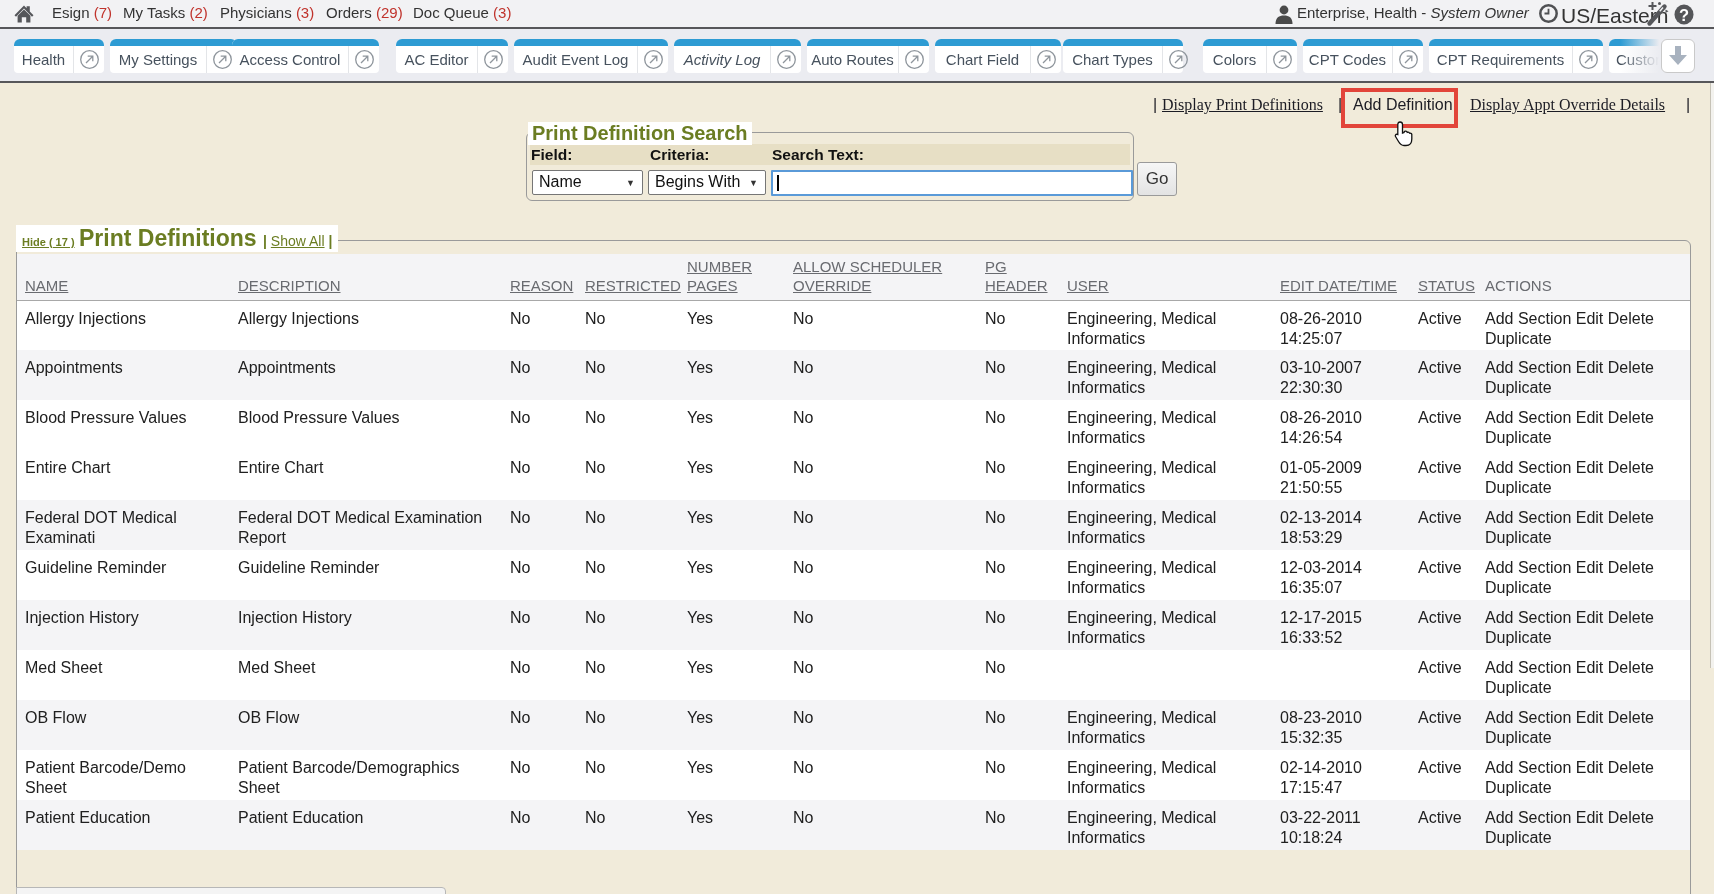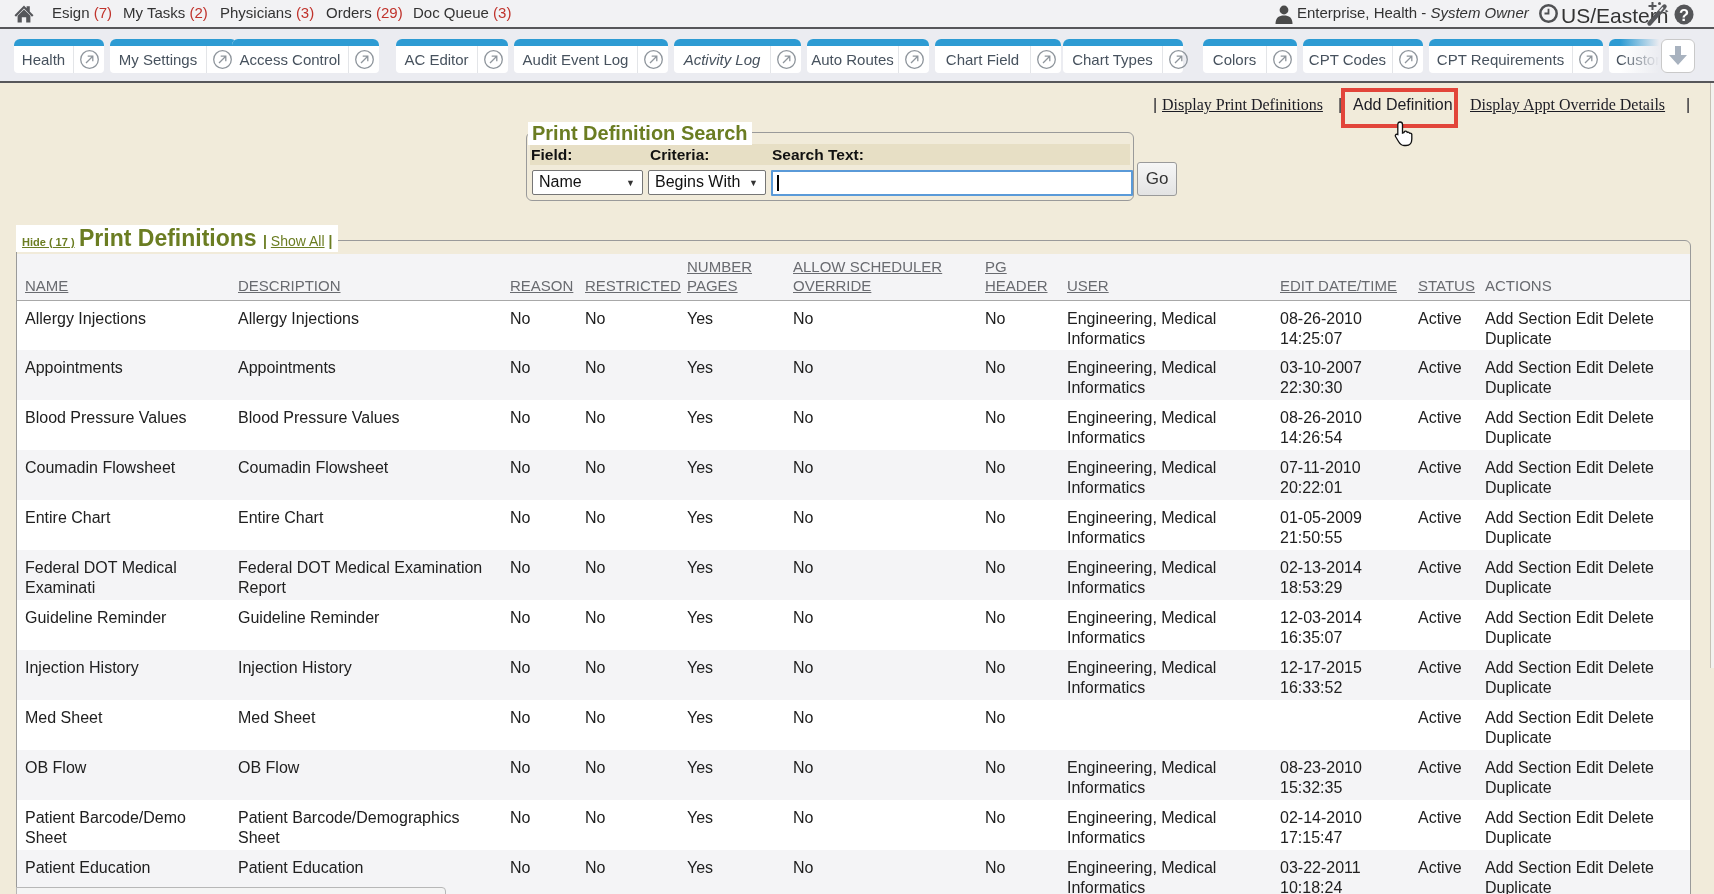--- a/index.html
+++ b/index.html
@@ -307,33 +307,20 @@
           <td>No</td>
           <td>No</td>
           <td>Yes</td>
           <td>No</td>
           <td>No</td>
           <td>Engineering, Medical Informatics</td>
           <td>08-26-2010 14:26:54</td>
           <td>Active</td>
           <td>Add Section Edit Delete Duplicate</td>
         </tr>
-        <tr class="alt">
-          <td>Coumadin Flowsheet</td>
-          <td>Coumadin Flowsheet</td>
-          <td>No</td>
-          <td>No</td>
-          <td>Yes</td>
-          <td>No</td>
-          <td>No</td>
-          <td>Engineering, Medical Informatics</td>
-          <td>07-11-2010 20:22:01</td>
-          <td>Active</td>
-          <td>Add Section Edit Delete Duplicate</td>
-        </tr>
         <tr>
           <td>Entire Chart</td>
           <td>Entire Chart</td>
           <td>No</td>
           <td>No</td>
           <td>Yes</td>
           <td>No</td>
           <td>No</td>
           <td>Engineering, Medical Informatics</td>
           <td>01-05-2009 21:50:55</td>

